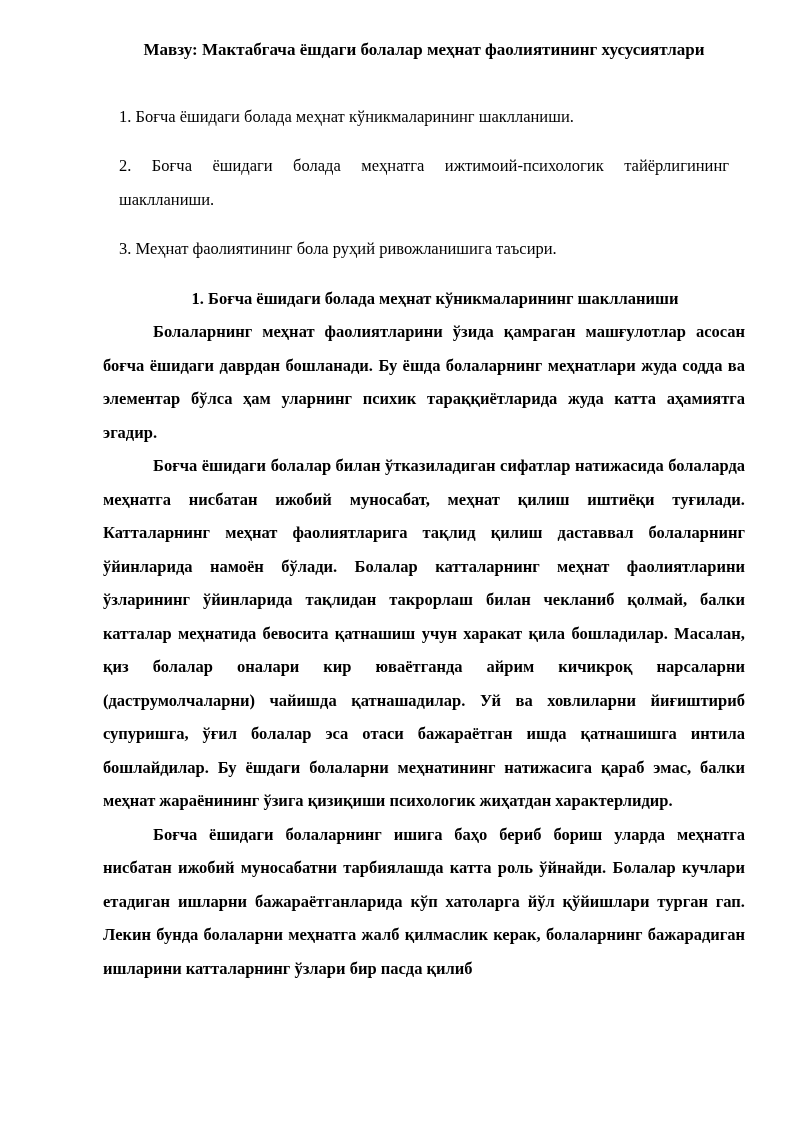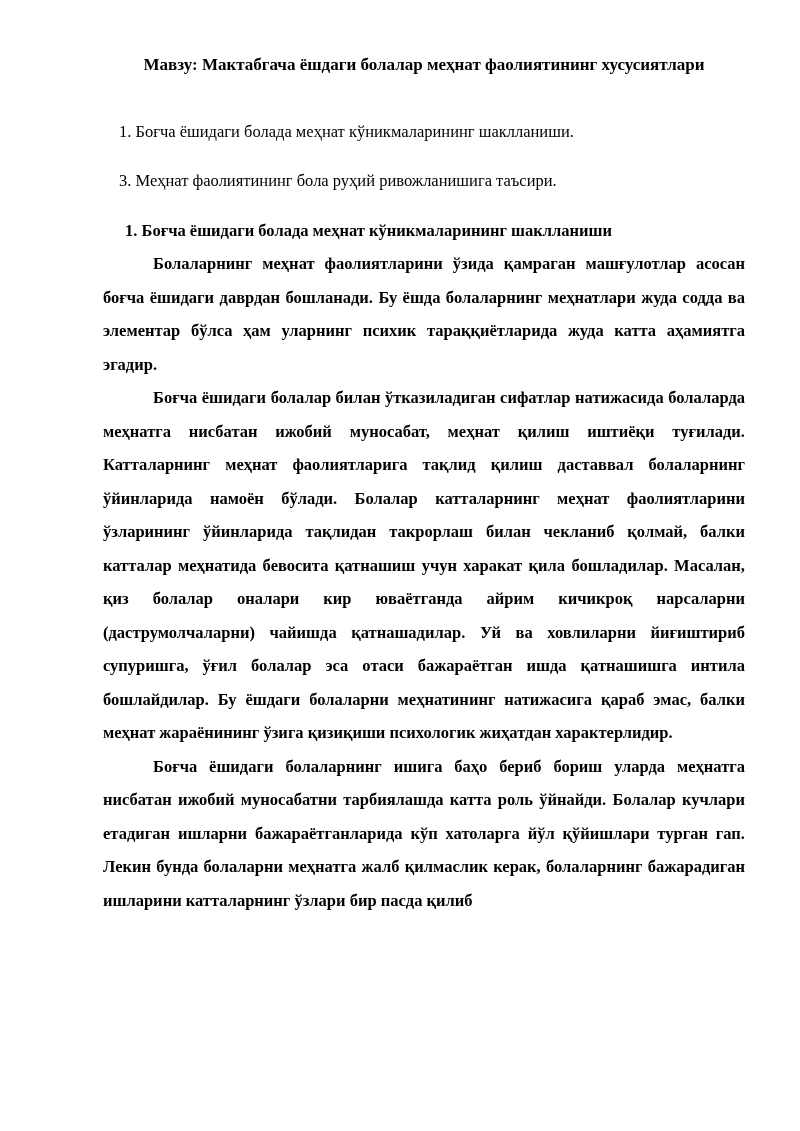--- a/index.html
+++ b/index.html
@@ -11,21 +11,21 @@
     width: 800px;
     height: 1131px;
     overflow: hidden;
     font-family: "Liberation Serif", "DejaVu Serif", serif;
     color: #000000;
   }
   .page {
     box-sizing: border-box;
     width: 800px;
     height: 1131px;
-    padding: 48px 55px 0 103px;
+    padding: 33px 55px 0 103px;
     background: #ffffff;
     font-size: 16.5px;
     line-height: 33.5px;
   }
   .title {
     font-size: 17px;
     font-weight: bold;
     text-align: center;
     margin: 0 0 33px 0;
     line-height: 33.5px;
@@ -40,38 +40,39 @@
   }
   .key-terms .label {
     font-weight: bold;
     font-style: italic;
   }
   .section-heading {
     font-size: 16.5px;
     font-weight: bold;
     margin: 14px 0 0 22px;
     line-height: 33.5px;
-    text-align: left;
+    text-align: center;
   }
   .body-para {
     margin: 0;
     text-align: justify;
     text-indent: 50px;
     font-weight: bold;
   }
 </style>
 </head>
 <body>
 
 <div class="page">
 
   <h1 class="title">Мавзу: Мактабгача ёшдаги болалар меҳнат фаолиятининг хусусиятлари</h1>
 
   <section>
     <p class="plan-item">1.  Боғча ёшидаги болада меҳнат кўникмаларининг шаклланиши.</p>
+    <p class="plan-item">2. Боғча ёшидаги болада меҳнатга ижтимоий-психологик тайёрлигининг шаклланиши.</p>
     <p class="plan-item">3. Меҳнат фаолиятининг бола руҳий ривожланишига таъсири.</p>
   </section>
 
   <h2 class="section-heading">1. Боғча ёшидаги болада меҳнат кўникмаларининг шаклланиши</h2>
 
   <section>
     <p class="body-para">Болаларнинг меҳнат фаолиятларини ўзида қамраган машғулотлар асосан боғча ёшидаги даврдан бошланади. Бу ёшда болаларнинг меҳнатлари жуда содда ва элементар бўлса ҳам уларнинг психик тараққиётларида жуда катта аҳамиятга эгадир.</p>
     <p class="body-para">Боғча ёшидаги болалар билан ўтказиладиган сифатлар натижасида болаларда меҳнатга нисбатан ижобий муносабат, меҳнат қилиш иштиёқи туғилади. Катталарнинг меҳнат фаолиятларига тақлид қилиш даставвал болаларнинг ўйинларида намоён бўлади. Болалар катталарнинг меҳнат фаолиятларини ўзларининг ўйинларида тақлидан такрорлаш билан чекланиб қолмай, балки катталар меҳнатида бевосита қатнашиш учун харакат қила бошладилар. Масалан, қиз болалар оналари кир юваётганда айрим кичикроқ нарсаларни (даструмолчаларни) чайишда қатнашадилар. Уй ва ховлиларни йиғиштириб супуришга, ўғил болалар эса отаси бажараётган ишда қатнашишга интила бошлайдилар. Бу ёшдаги болаларни меҳнатининг натижасига қараб эмас, балки меҳнат жараёнининг ўзига қизиқиши психологик жиҳатдан характерлидир.</p>
     <p class="body-para">Боғча ёшидаги болаларнинг ишига баҳо бериб бориш уларда меҳнатга нисбатан ижобий муносабатни тарбиялашда катта роль ўйнайди. Болалар кучлари етадиган ишларни бажараётганларида кўп хатоларга йўл қўйишлари турган гап. Лекин бунда болаларни меҳнатга жалб қилмаслик керак, болаларнинг бажарадиган ишларини катталарнинг ўзлари бир пасда қилиб</p>
   </section>

